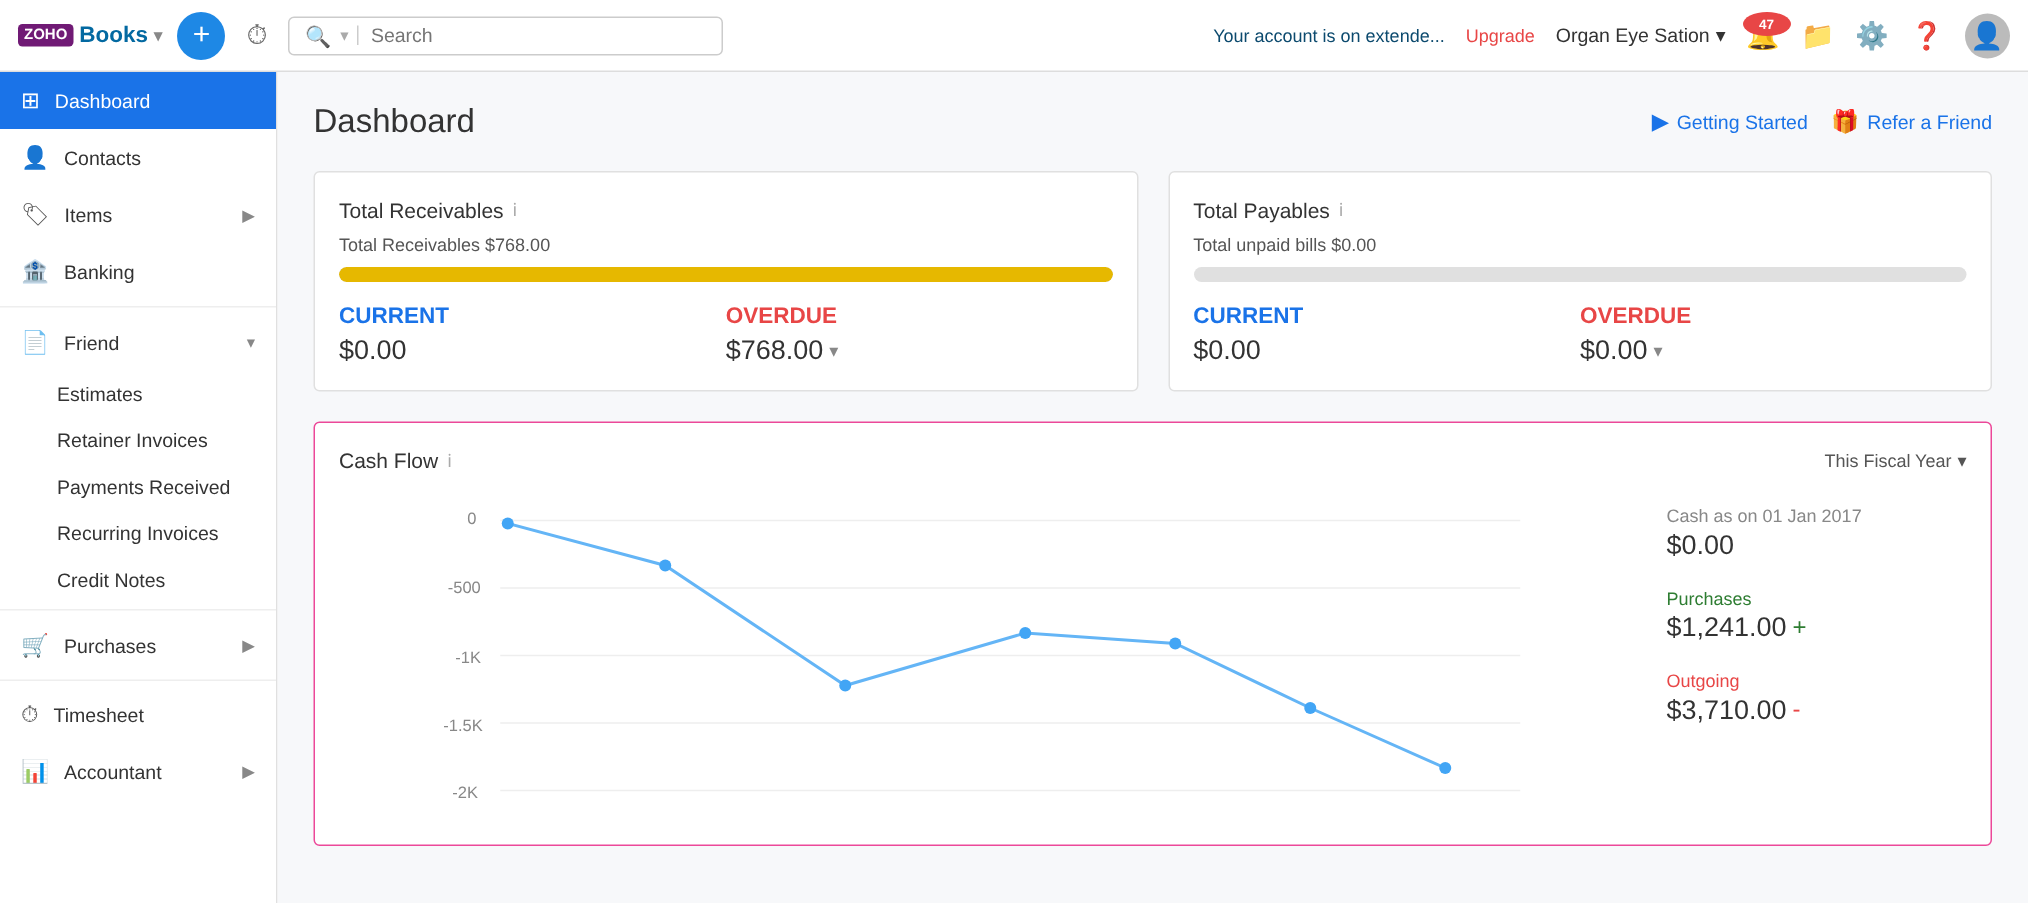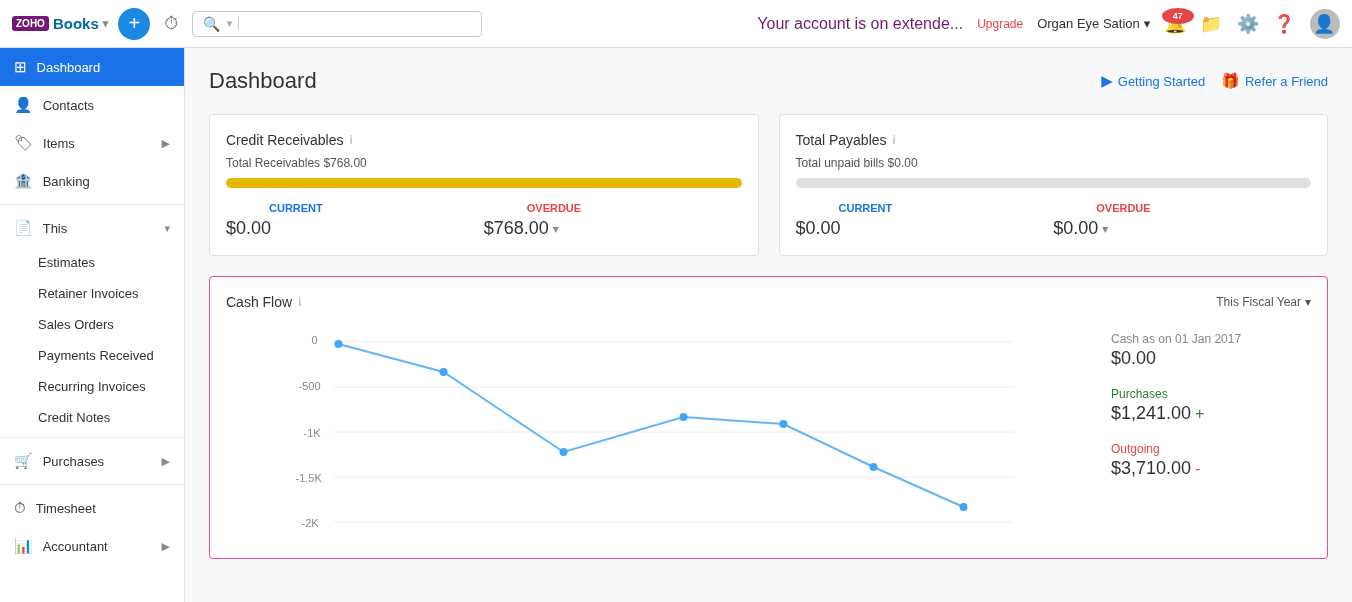--- a/index.html
+++ b/index.html
@@ -20,21 +20,21 @@
       border: none; cursor: pointer; flex-shrink: 0;
     }
     .history-btn { color: #666; font-size: 18px; cursor: pointer; padding: 4px; }
     .search-bar {
       display: flex; align-items: center; border: 1px solid #ccc; border-radius: 4px;
       padding: 4px 10px; gap: 6px; background: #fff; width: 290px;
     }
     .search-bar input { border: none; outline: none; font-size: 13px; width: 100%; color: #555; }
     .search-icon { color: #888; font-size: 14px; }
     .topnav-right { display: flex; align-items: center; gap: 14px; margin-left: auto; }
-    .account-msg { font-size: 16px; color: #701a75; }
+    .account-msg { font-size: 12px; color: #0c4a6e; }
     .upgrade-link { color: #e84646; font-size: 12px; cursor: pointer; }
     .org-name { display: flex; align-items: center; gap: 4px; font-size: 13px; color: #333; cursor: pointer; }
     .notif-btn { position: relative; cursor: pointer; color: #666; font-size: 18px; }
     .notif-badge {
       position: absolute; top: -5px; right: -7px; background: #e84646; color: #fff;
       font-size: 9px; border-radius: 50%; width: 32px; height: 16px;
       display: flex; align-items: center; justify-content: center; font-weight: bold;
     }
     .icon-btn { color: #666; font-size: 18px; cursor: pointer; }
     .avatar { width: 30px; height: 30px; border-radius: 50%; background: #bbb; cursor: pointer; overflow: hidden; display: flex; align-items: center; justify-content: center; }
@@ -68,21 +68,21 @@
 
     
     .cards-row { display: flex; gap: 20px; margin-bottom: 20px; }
     .card { background: #fff; border: 1px solid #e0e0e0; border-radius: 4px; flex: 1; padding: 16px; }
     .card-title { display: flex; align-items: center; gap: 6px; font-size: 14px; color: #333; font-weight: 500; margin-bottom: 8px; }
     .card-subtitle { font-size: 12px; color: #555; margin-bottom: 8px; }
     .progress-bar-wrap { height: 10px; background: #e0e0e0; border-radius: 5px; margin-bottom: 14px; overflow: hidden; }
     .progress-bar { height: 100%; background: #e6b800; border-radius: 5px; }
     .card-stats { display: flex; gap: 0; }
     .stat-block { flex: 1; }
-    .stat-label { font-size: 11px; font-weight: bold; color: #888; text-transform: uppercase; margin-bottom: 4px; margin-left: 43px; }
+    .stat-label { font-size: 15px; font-weight: bold; color: #888; text-transform: uppercase; margin-bottom: 4px; }
     .stat-label.overdue { color: #e84646; }
     .stat-label.current { color: #1a73e8; }
     .stat-value { font-size: 18px; color: #333; display: flex; align-items: center; gap: 4px; }
     .stat-value .dropdown-arrow { font-size: 12px; color: #888; cursor: pointer; }
     .info-icon { color: #aaa; font-size: 12px; cursor: pointer; }
 
     
     .cash-flow-section { background: #fff; border: 1px solid #ec4899; border-radius: 4px; padding: 16px; }
     .cf-header { display: flex; align-items: center; margin-bottom: 12px; }
     .cf-title { font-size: 14px; color: #333; font-weight: 500; display: flex; align-items: center; gap: 6px; }
@@ -109,20 +109,21 @@
     <span class="chevron-down">▾</span>
   </div>
 
   <button class="add-btn">+</button>
 
   <span class="history-btn">⏱</span>
 
   <div class="search-bar">
     <span class="search-icon">🔍</span>
     <span style="font-size:11px;color:#aaa;border-right:1px solid #ccc;padding-right:6px;margin-right:2px;">▾</span>
+    <input type="text" placeholder="Search" style="">
   </div>
 
   <div class="topnav-right">
     <span class="account-msg">Your account is on extende...</span>
     <span class="upgrade-link">Upgrade</span>
     <div class="org-name">
       <span>Organ Eye Sation</span>
       <span>▾</span>
     </div>
     <div class="notif-btn">
@@ -154,31 +155,28 @@
       <span>Items</span>
       <span class="sidebar-chevron">▶</span>
     </div>
     <div class="sidebar-item">
       <span class="sidebar-icon">🏦</span>
       <span>Banking</span>
     </div>
     <div class="sidebar-divider"></div>
     <div class="sidebar-item">
       <span class="sidebar-icon">📄</span>
-      <span>This</span>
+      <span>Friend</span>
       <span class="sidebar-chevron">▾</span>
     </div>
     <div class="sidebar-sub-item">
       <span>Estimates</span>
     </div>
     <div class="sidebar-sub-item">
       <span>Retainer Invoices</span>
-    </div>
-    <div class="sidebar-sub-item">
-      <span>Sales Orders</span>
     </div>
     <div class="sidebar-sub-item">
       <span>Payments Received</span>
     </div>
     <div class="sidebar-sub-item">
       <span>Recurring Invoices</span>
     </div>
     <div class="sidebar-sub-item">
       <span>Credit Notes</span>
     </div>
@@ -213,21 +211,21 @@
           <span class="link-icon">🎁</span>
           <span>Refer a Friend</span>
         </div>
       </div>
     </div>
 
     <div class="cards-row">
 
       <div class="card">
         <div class="card-title">
-          <span>Credit Receivables</span>
+          <span>Total Receivables</span>
           <span class="info-icon">ℹ</span>
         </div>
         <div class="card-subtitle">Total Receivables $768.00</div>
         <div class="progress-bar-wrap">
           <div class="progress-bar" style="width:100%"></div>
         </div>
         <div class="card-stats">
           <div class="stat-block">
             <div class="stat-label current">CURRENT</div>
             <div class="stat-value">$0.00</div>

